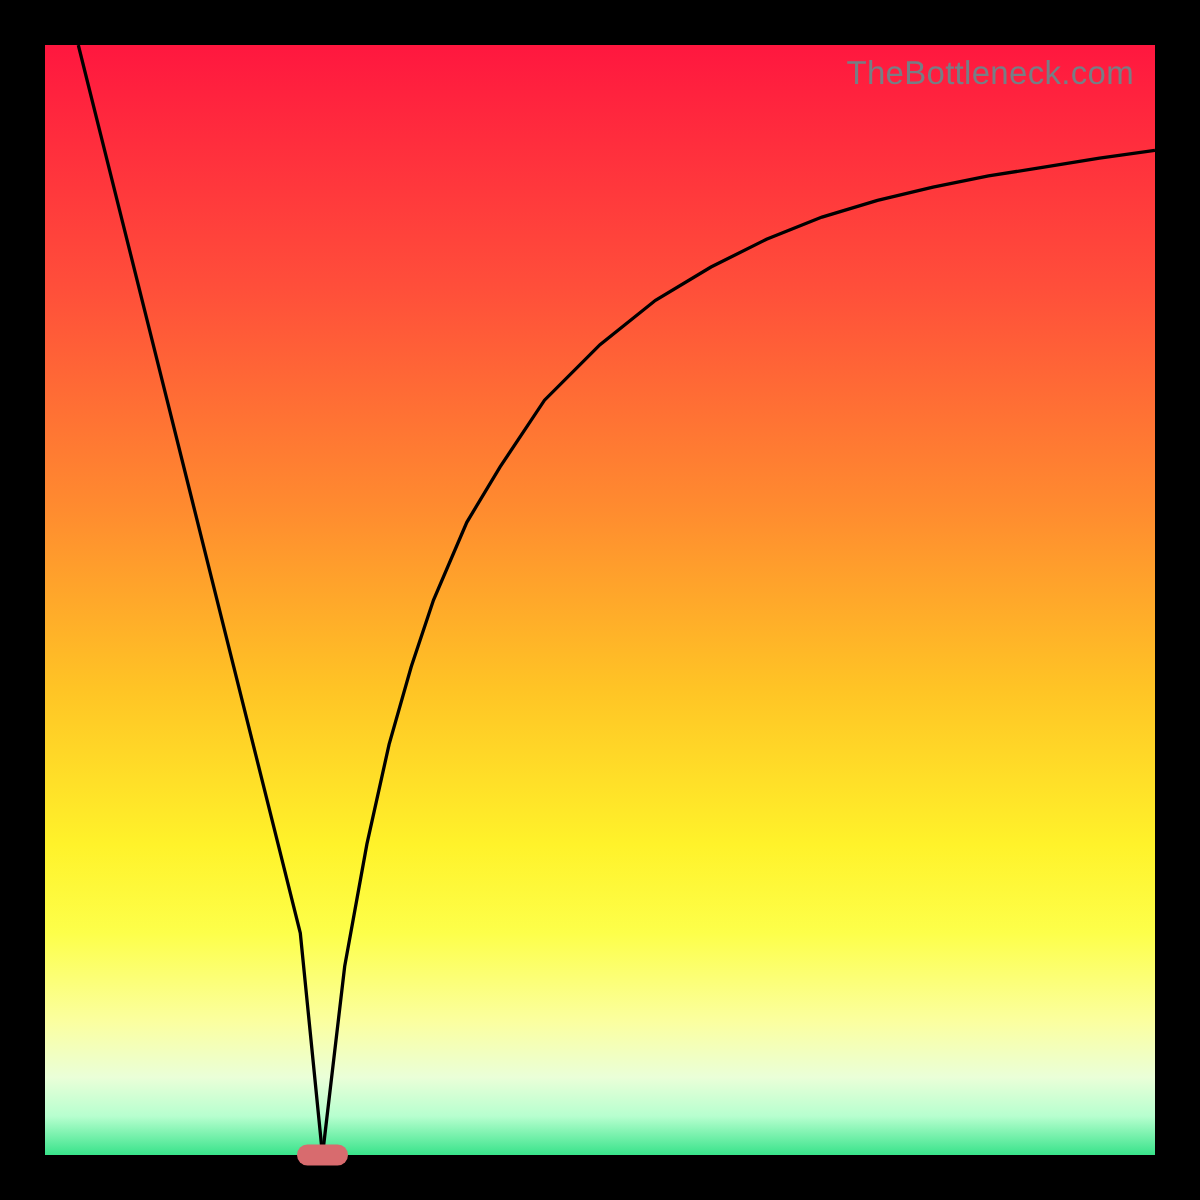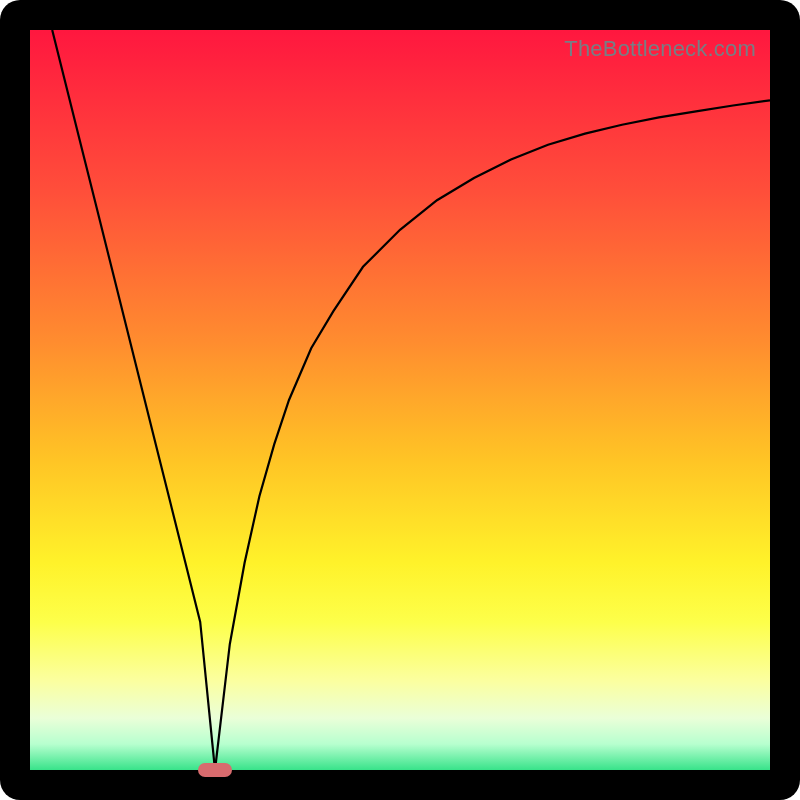--- a/index.html
+++ b/index.html
@@ -8,21 +8,20 @@
     width: 800px;
     height: 800px;
     overflow: hidden;
     font-family: Arial, Helvetica, sans-serif;
   }
   .frame {
     width: 800px;
     height: 800px;
     background: #000;
     position: relative;
-    border-radius: 20px;
   }
   .plot {
     position: absolute;
     left: 30px;
     top: 30px;
     width: 740px;
     height: 740px;
     background: linear-gradient(to bottom,
       #ff173f 0%,
       #ff4f3a 22%,

